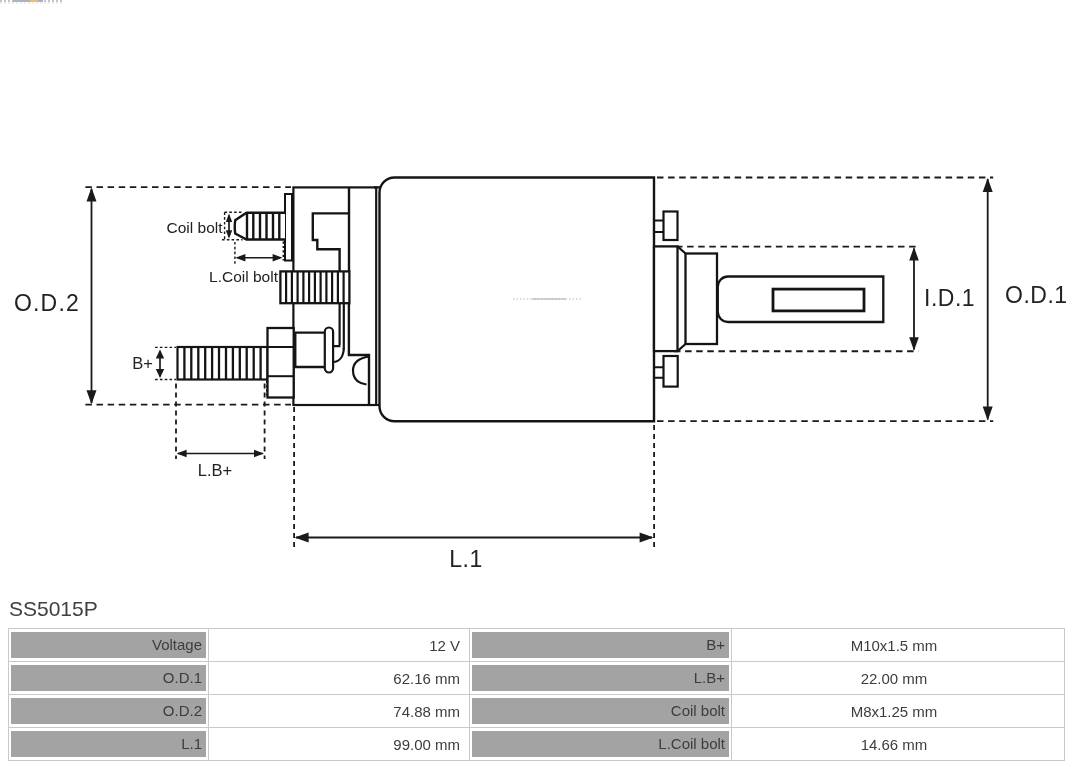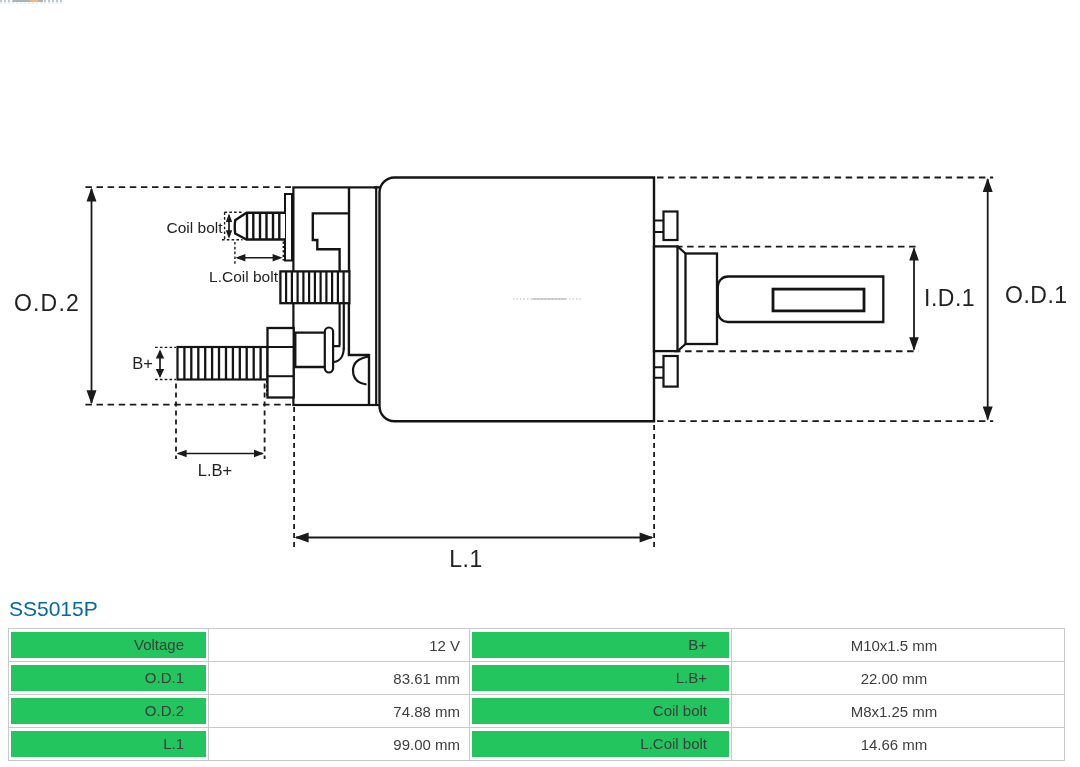--- a/index.html
+++ b/index.html
@@ -1,23 +1,23 @@
 <!DOCTYPE html>
 <html><head>
 <meta charset="utf-8">
 <style>
 html,body { margin:0; padding:0; background:#fff; }
 body { width:1080px; height:767px; position:relative; overflow:hidden;
   font-family:"Liberation Sans", sans-serif; transform:translateZ(0); }
-#title { position:absolute; left:9px; top:597px; font-size:21px; color:#0369a1; will-change:transform; }
+#title { position:absolute; left:9px; top:597px; font-size:21px; color:#404040; will-change:transform; }
 #spec { position:absolute; left:8px; top:628px; border-collapse:collapse; table-layout:fixed;
   width:1056px; font-size:15px; color:#3d3d3d; will-change:transform; }
 #spec td { border:1px solid #c9c9c9; height:32px; padding:0; overflow:hidden; }
-#spec td.l > div { background:#22c55e; margin:2px; height:26px; line-height:26px;
-  text-align:right; padding-right:22px; }
+#spec td.l > div { background:#a3a3a3; margin:2px; height:26px; line-height:26px;
+  text-align:right; padding-right:4px; }
 #spec td.v { text-align:right; padding-right:9px; }
 #spec td.v4 { text-align:center; padding-right:8px; }
 </style>
 </head>
 <body>
 
 <div style="position:absolute;left:0;top:0;width:64px;height:2px;background:repeating-linear-gradient(90deg,#c0c8ce 0,#c0c8ce 2px,#fff 2px,#fff 4px);"></div>
 <div style="position:absolute;left:13px;top:0;width:17px;height:2px;background:#aab4bc;"></div>
 <div style="position:absolute;left:30px;top:0;width:8px;height:2px;background:#e9bd80;"></div>
 <div style="position:absolute;left:38px;top:0;width:5px;height:2px;background:#aab4bc;"></div>
@@ -207,21 +207,21 @@
 <td class="l">
           <div>B+</div>
         </td>
 <td class="v v4">M10x1.5 mm</td>
 </tr>
 <tr>
 
 <td class="l">
           <div>O.D.1</div>
         </td>
-<td class="v">83.61 mm</td>
+<td class="v">62.16 mm</td>
 <td class="l">
           <div>L.B+</div>
         </td>
 <td class="v v4">22.00 mm</td>
 </tr>
 <tr>
 
 <td class="l">
           <div>O.D.2</div>
         </td>

